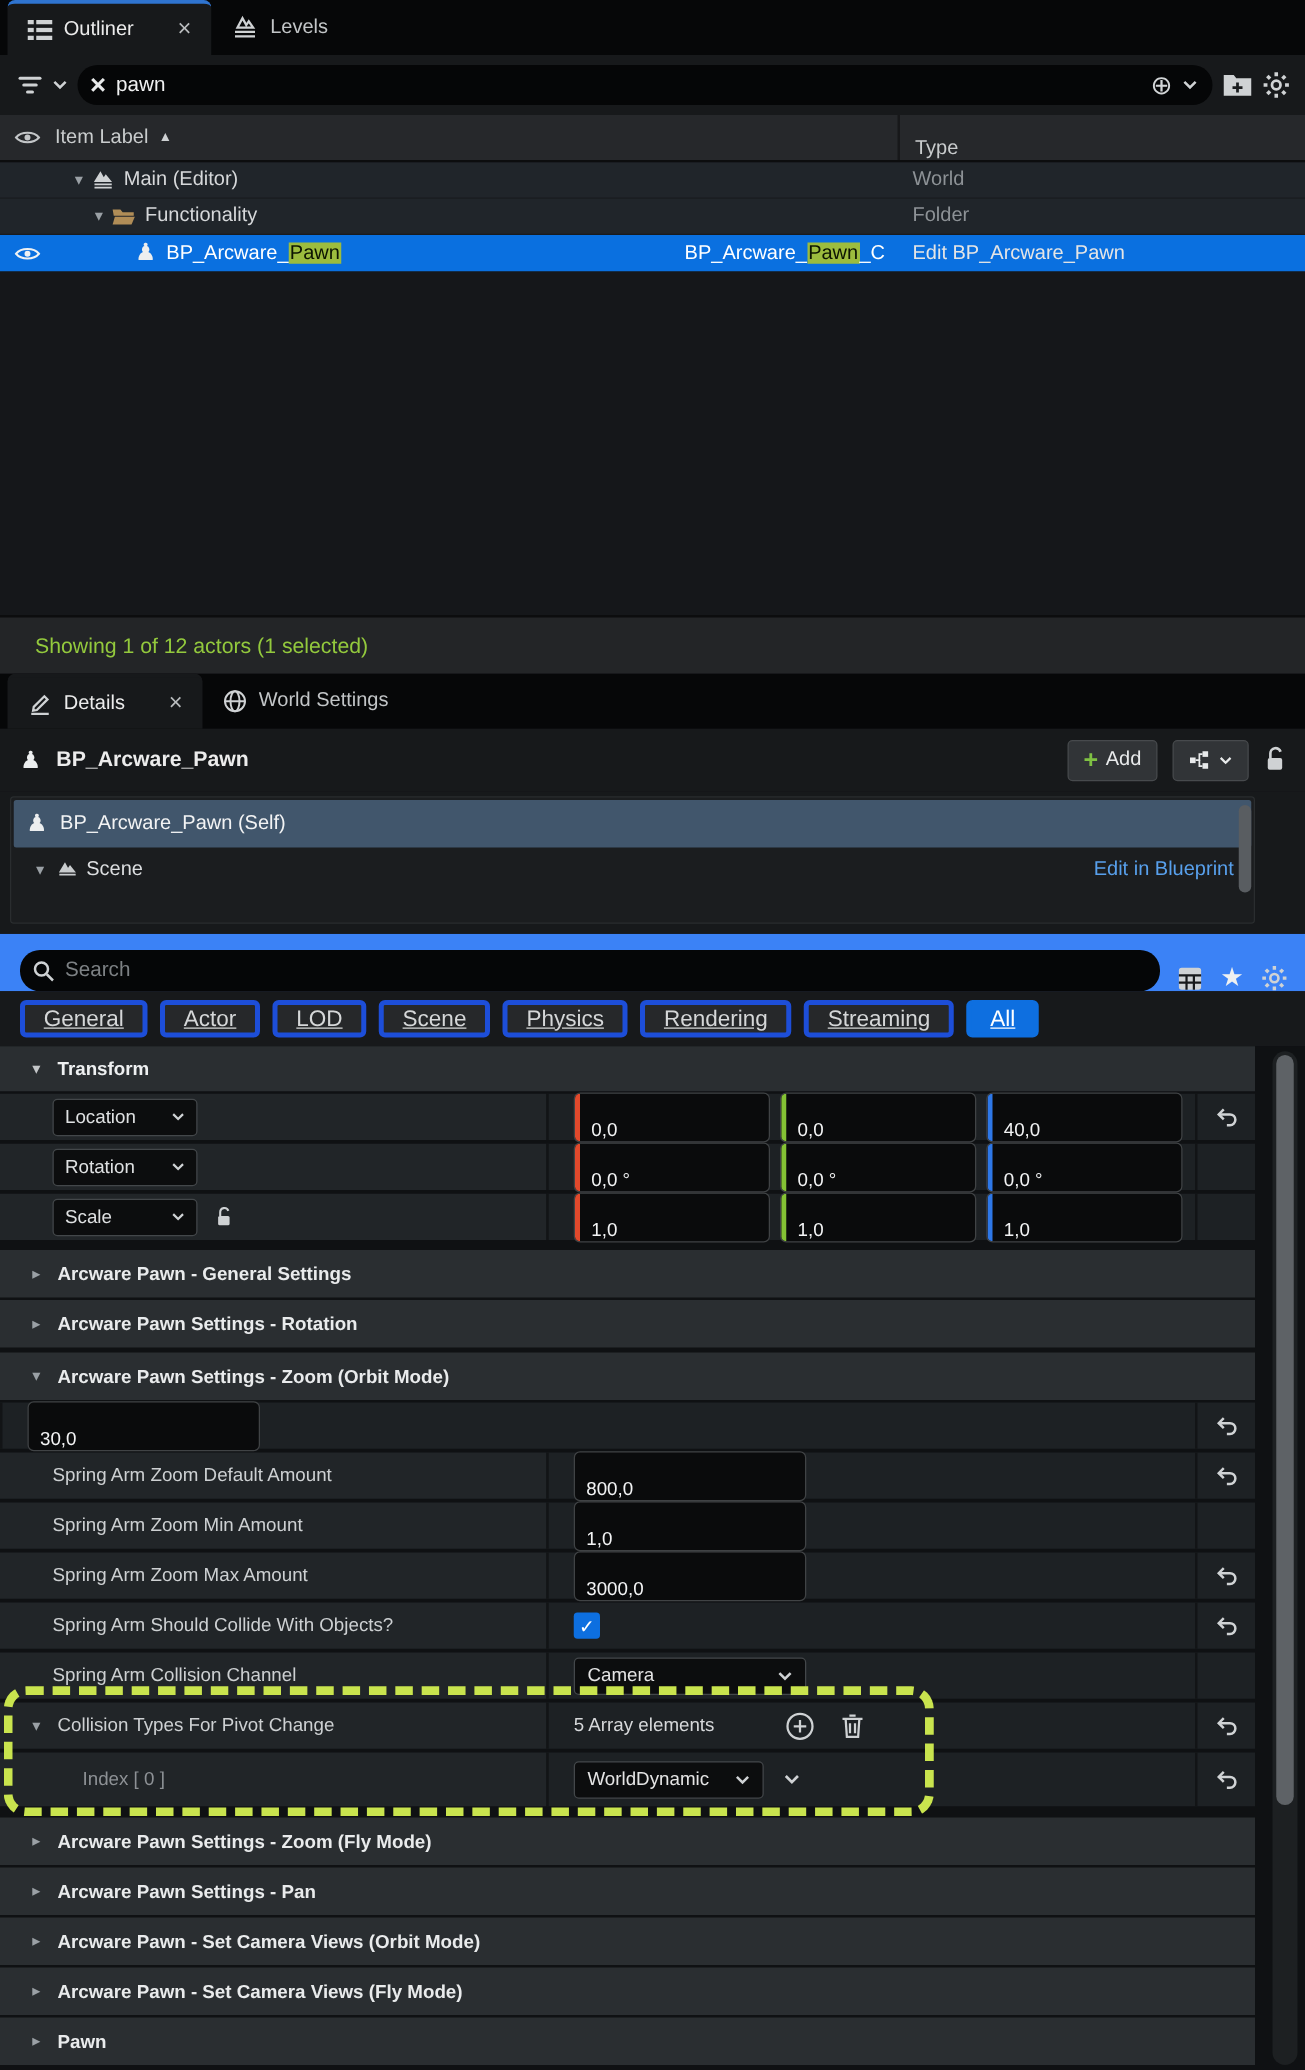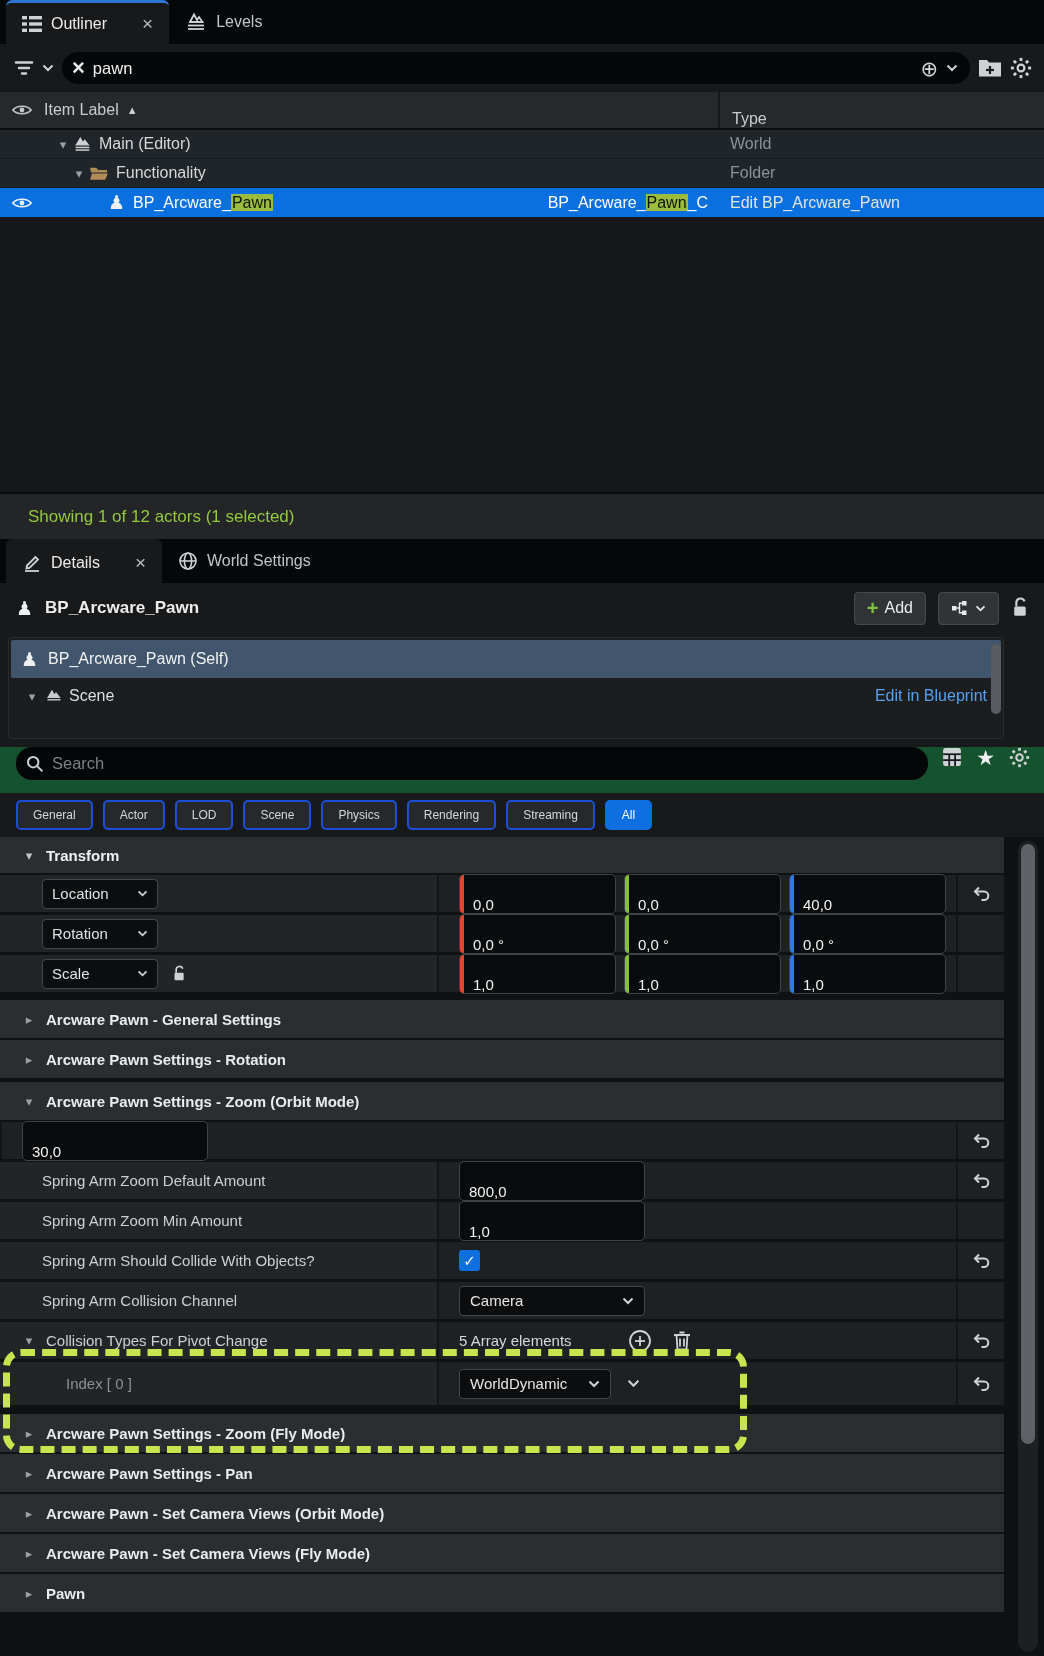--- a/index.html
+++ b/index.html
@@ -57,26 +57,26 @@
 
   
   .dt-comp-wrap { height:114px; background:#17191b; padding:4px 14px 8px 8px; position:relative; flex:0 0 auto; }
   .comp-box { width:996px; height:100%; background:#1b1d1f; border:1px solid #2a2d2f; border-radius:3px; padding:2px; position:relative; }
   .comp-row-sel { height:38px; background:#41566c; border-radius:2px; display:flex; align-items:center; padding-left:10px; gap:10px; font-size:16px; color:#f2f3f4; }
   .comp-row { height:36px; display:flex; align-items:center; padding-left:14px; gap:6px; font-size:16px; color:#dcdee0; }
   .edit-link { margin-left:auto; padding-right:14px; color:#58a0ec; }
   .comp-scroll { position:absolute; right:2px; top:6px; width:10px; height:70px; background:#595d61; border-radius:5px; }
 
   
-  .dt-search { height:46px; background:#14532d; display:flex; align-items:flex-start; padding:0 14px 0 16px; gap:14px; flex:0 0 auto; }
+  .dt-search { height:46px; background:#3b82f6; display:flex; align-items:flex-end; padding:0 14px 0 16px; gap:14px; flex:0 0 auto; }
   .dt-search .srch-pill { height:33px; }
   .dt-search input::placeholder { color:#7d8184; }
   .star-ic { color:#eef0f1; font-size:21px; line-height:1; }
   .dt-chips { height:44px; background:#17191b; display:flex; align-items:center; gap:10px; padding-left:16px; flex:0 0 auto; }
-  .chip { height:30px; background:#26282a; border:2px solid #1d4ed8; border-radius:5px; display:flex; align-items:center; padding:0 15px; font-size:12px; color:#d5d7d8; }
+  .chip { height:30px; background:#26282a; border:4px solid #1d4ed8; border-radius:5px; display:flex; align-items:center; padding:0 15px; font-size:18px; color:#d5d7d8;text-decoration:underline; }
   .chip-active { background:#0e6fe0; border-color:#0e6fe0; color:#fff; }
 
   
   .dt-props { flex:1; background:#0f1113; position:relative; padding-right:40px; }
   .cat-hd { height:36px; background:#2a2e31; display:flex; align-items:center; gap:10px; padding-left:22px; font-size:15px; font-weight:bold; color:#eef0f1; margin-bottom:2px; }
   .cat-hd .caret { color:#c3c6c8; }
   .sec-hd { height:38px; background:#2a2e31; display:flex; align-items:center; gap:10px; padding-left:22px; font-size:15px; font-weight:bold; color:#e9ebec; margin-bottom:2px; }
   .prow { height:37px; display:flex; align-items:stretch; margin-bottom:3px; }
   .prow .plabel { width:437px; background:#212528; display:flex; align-items:center; padding-left:42px; font-size:15px; color:#cdd0d2; }
   .prow .pvalue { flex:1; background:#1d2124; border-left:2px solid #121416; display:flex; align-items:center; padding-left:20px; gap:8px; }
@@ -558,20 +558,38 @@
           <span>Spring Arm Zoom Min Amount</span>
         </div>
       <div class="pvalue">
           <div class="vbox vsingle">
             <span class="vtxt">1,0</span>
           </div>
         </div>
       <div class="preset"></div>
     </div>
 
+    <div class="prow">
+      <div class="plabel">
+          <span>Spring Arm Zoom Max Amount</span>
+        </div>
+      <div class="pvalue">
+          <div class="vbox vsingle">
+            <span class="vtxt">3000,0</span>
+          </div>
+        </div>
+      <div class="preset">
+        <svg class="svgi" width="18" height="17" viewBox="0 0 18 17">
+            <g stroke="currentColor" stroke-width="2" fill="none">
+              <path d="M3 6.5 H12 a4.3 4.3 0 0 1 0 8.6 H9.5"></path>
+              <path d="M7 2.5 L3 6.5 L7 10.5"></path>
+            </g>
+          </svg>
+      </div>
+    </div>
 
     <div class="prow">
       <div class="plabel">
           <span>Spring Arm Should Collide With Objects?</span>
         </div>
       <div class="pvalue">
         <div class="checkbox">
             <span>✓</span>
           </div>
       </div>

